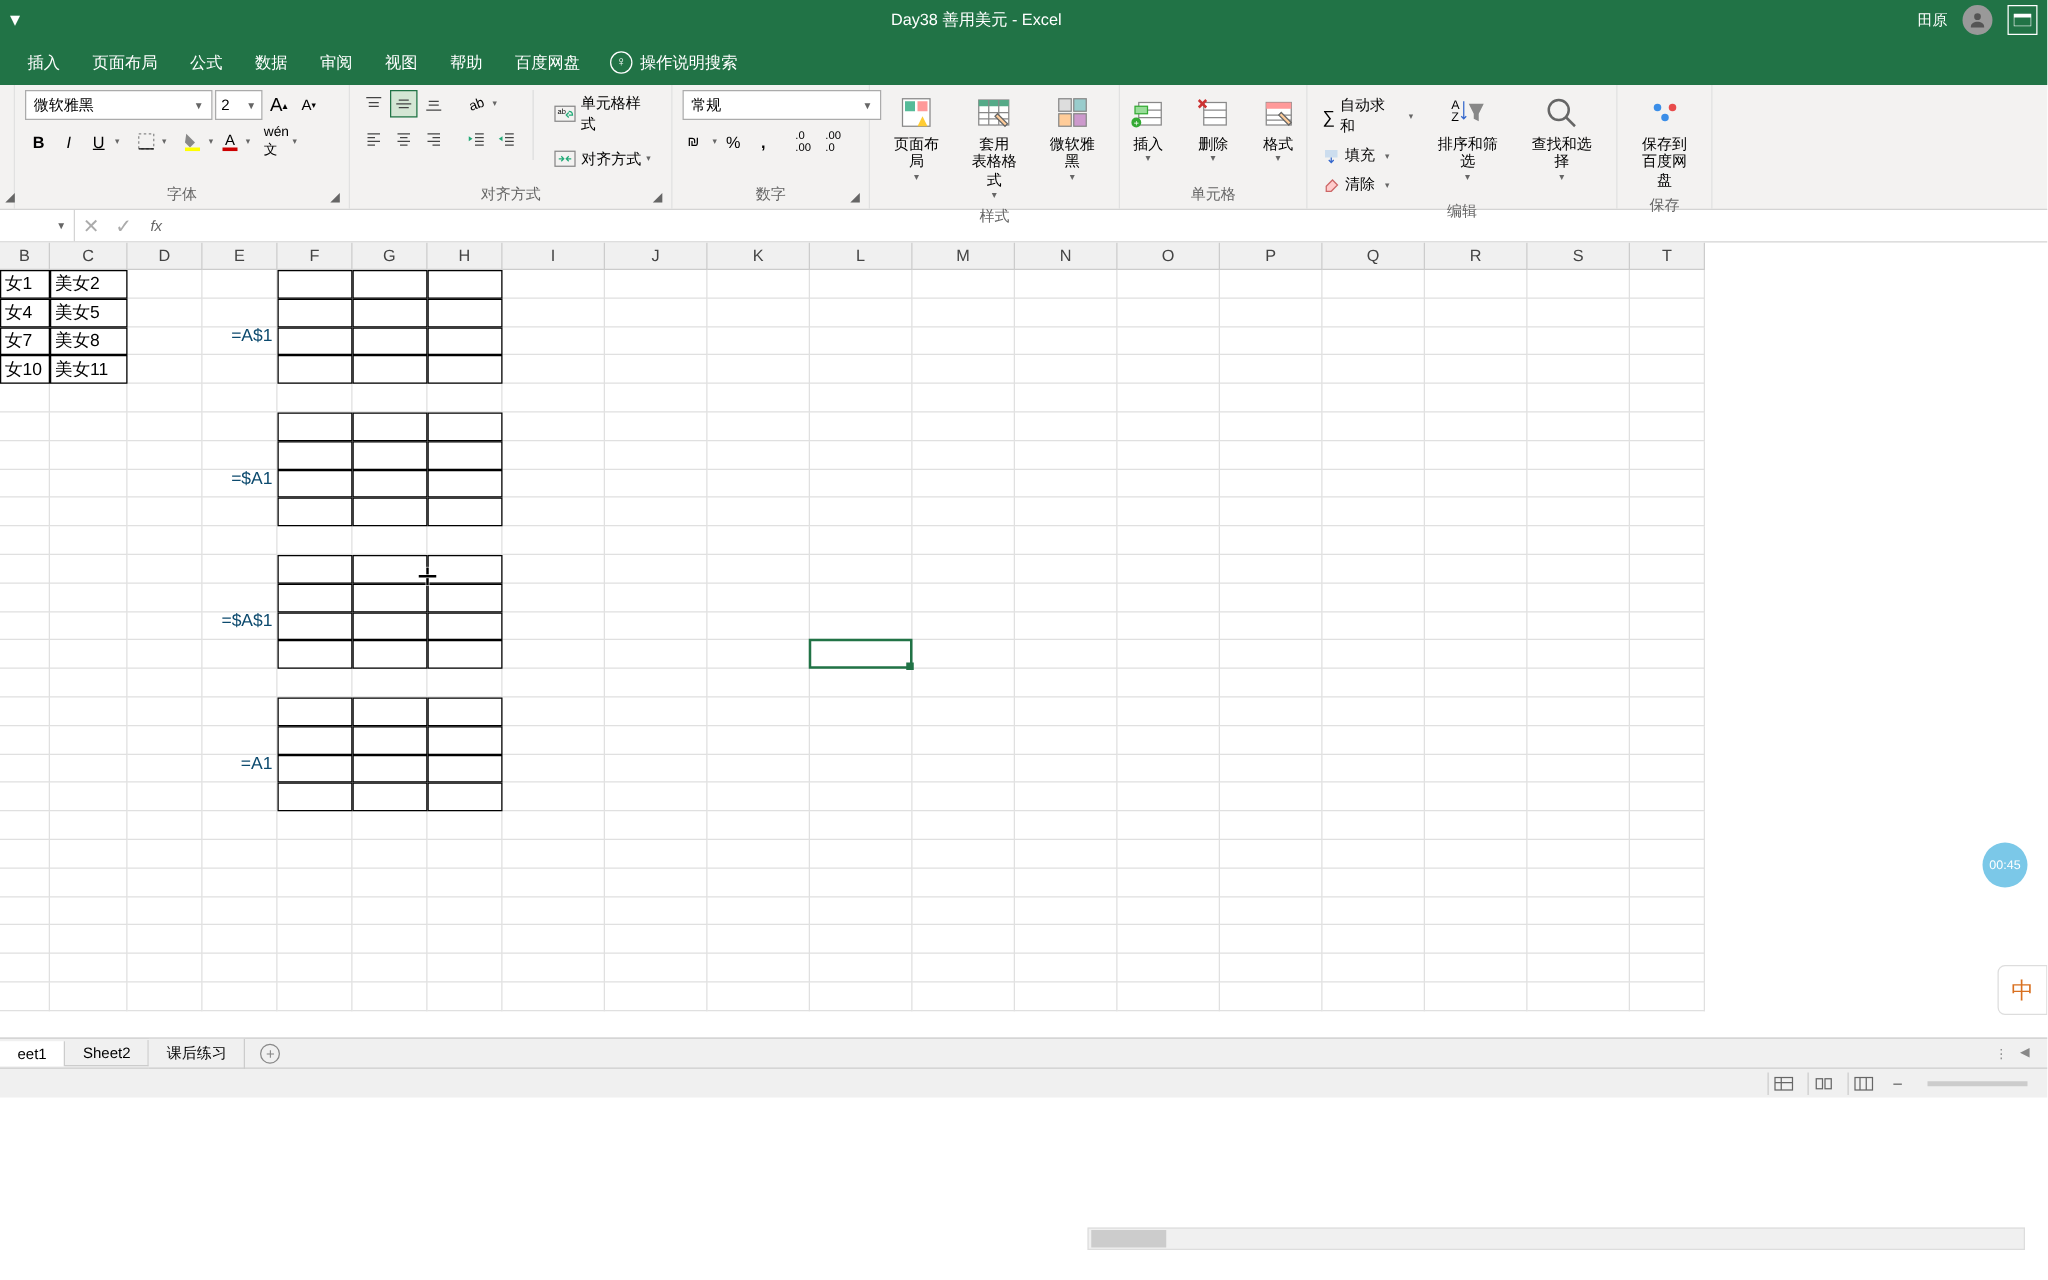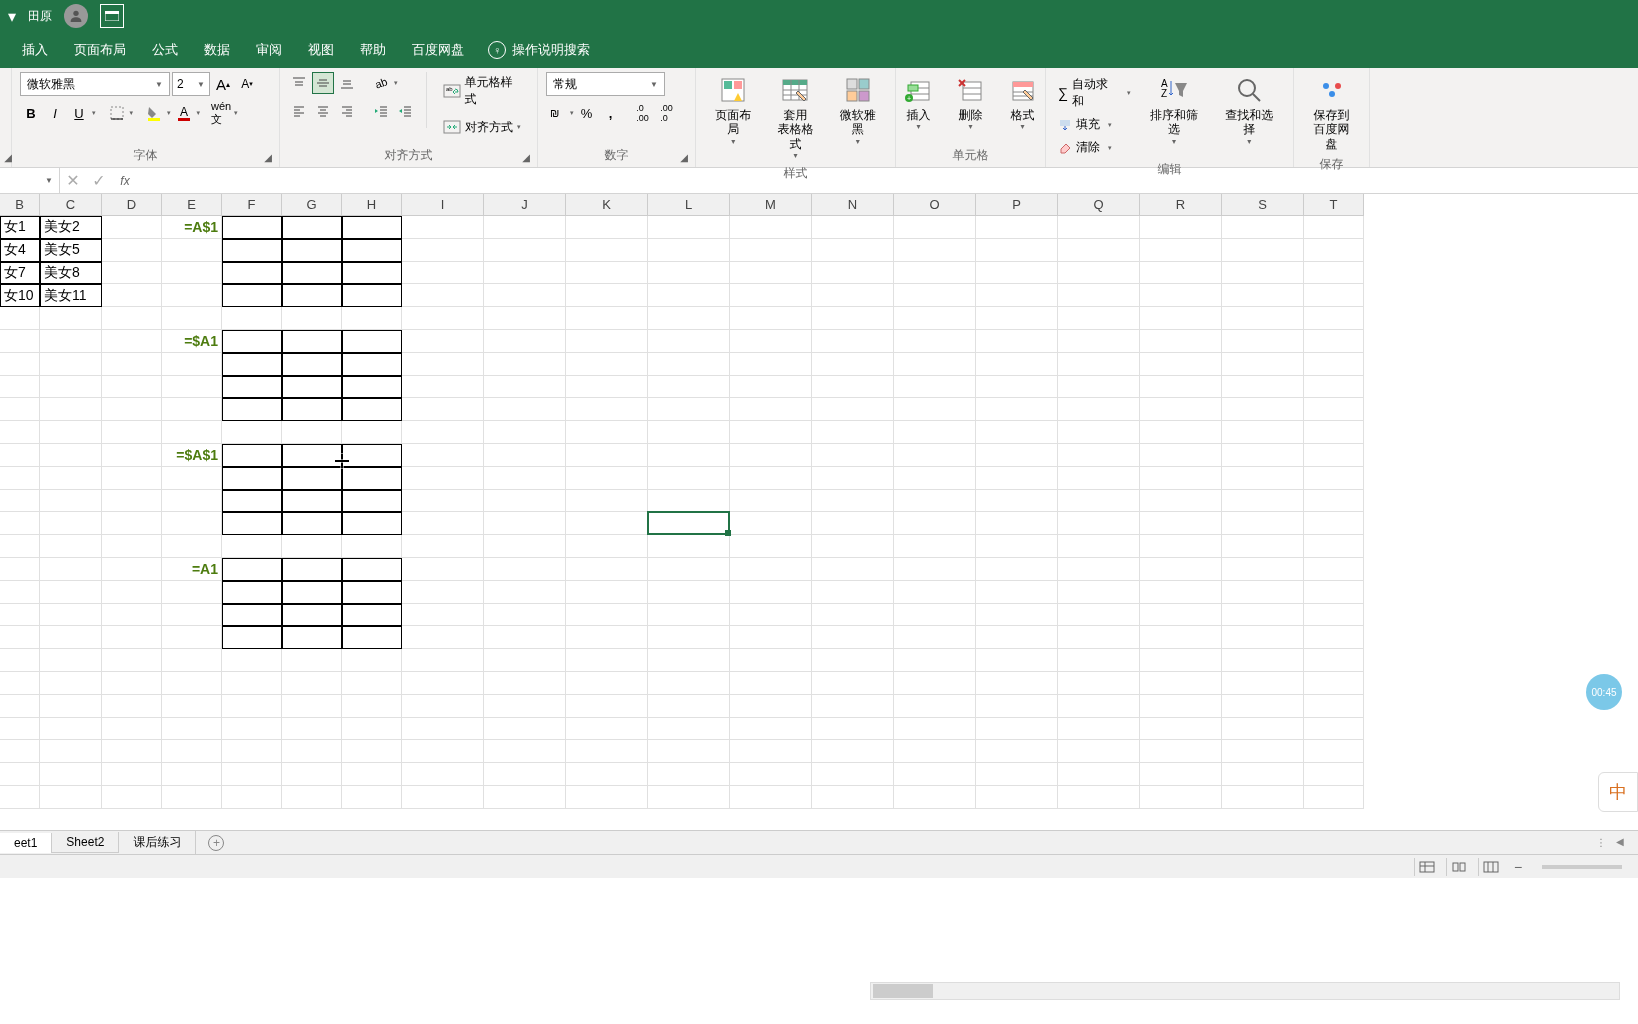--- a/index.html
+++ b/index.html
@@ -57,21 +57,21 @@
     .formula-input { flex: 1; height: 100%; padding: 0 8px; font-size: 13px; }
     
     
     .grid-area { position: relative; height: 636px; overflow: hidden; }
     .col-headers { position: absolute; top: 0; left: 0; height: 22px; display: flex; background: #f0f0f0; z-index: 2; }
     .col-header { height: 22px; border-right: 1px solid #ccc; border-bottom: 1px solid #ccc; display: flex; align-items: center; justify-content: center; font-size: 13px; color: #444; }
     
     .cells { position: absolute; top: 22px; left: 0; }
     .cell { position: absolute; border-right: 1px solid #e0e0e0; border-bottom: 1px solid #e0e0e0; font-size: 14px; padding: 0 4px; display: flex; align-items: center; }
     .cell.bordered { border: 1px solid #000; }
-    .cell.red { color: #4d7c0f; font-weight: bold; }
+    .cell.red { color: #0c4a6e; font-weight: normal; margin-top: 41px; }
     .cell.right { justify-content: flex-end; }
     .cell.selected { border: 2px solid #217346; }
     .fill-handle { position: absolute; width: 6px; height: 6px; background: #217346; right: -3px; bottom: -3px; }
     
     .cursor-cross { position: absolute; width: 14px; height: 14px; pointer-events: none; z-index: 10; }
     .cursor-cross::before, .cursor-cross::after { content: ''; position: absolute; background: #000; }
     .cursor-cross::before { left: 6px; top: 0; width: 2px; height: 14px; box-shadow: 0 0 0 0.5px #fff; }
     .cursor-cross::after { top: 6px; left: 0; height: 2px; width: 14px; box-shadow: 0 0 0 0.5px #fff; }
     
     .timer-badge { position: absolute; right: 16px; top: 480px; width: 36px; height: 36px; border-radius: 50%; background: #7bc8e8; color: #fff; display: flex; align-items: center; justify-content: center; font-size: 10px; z-index: 20; }
@@ -97,20 +97,21 @@
     .scrollbar-h { position: absolute; bottom: 24px; right: 18px; left: 870px; height: 18px; background: #f0f0f0; border: 1px solid #ddd; display: flex; align-items: center; }
     .scrollbar-h .thumb { width: 60px; height: 14px; background: #ccc; margin-left: 2px; }
     
     svg { display: block; }
   </style>
 </head>
 <body>
 
 <div class="titlebar">
   <div class="titlebar-left">▾</div>
+  <div class="titlebar-title">Day38 善用美元  -  Excel</div>
   <div class="titlebar-right">
     <span class="user-name">田原</span>
     <div class="user-avatar">
       <svg viewBox="0 0 24 24">
           <circle cx="12" cy="8" r="4"></circle>
           <path d="M4 20c0-4 4-6 8-6s8 2 8 6v1H4z"></path>
         </svg>
     </div>
     <div class="ribbon-toggle">
       <svg width="14" height="10" viewBox="0 0 14 10">
@@ -313,21 +314,21 @@
           <span class="arrow" style="font-size:7px;color:#666">▾</span>
         </div>
       </div>
     </div>
     <div class="ribbon-group-label"><span>对齐方式</span><span class="group-launcher">◢</span></div>
   </div>
 
   <div class="ribbon-group" style="width:158px">
     <div class="ribbon-group-content">
       <div class="btn-col" style="gap:6px;width:100%">
-        <div class="font-combo" style="width:119px">
+        <div class="font-combo" style="width:159px">
           <span>常规</span>
           <span class="dropdown-arrow">▼</span>
         </div>
         <div class="btn-row">
           <div class="tiny-btn-split">
               <span class="tiny-btn">
                 <svg width="16" height="14">
                   <text x="1" y="11" font-size="11">₪</text>
                 </svg>
               </span>

